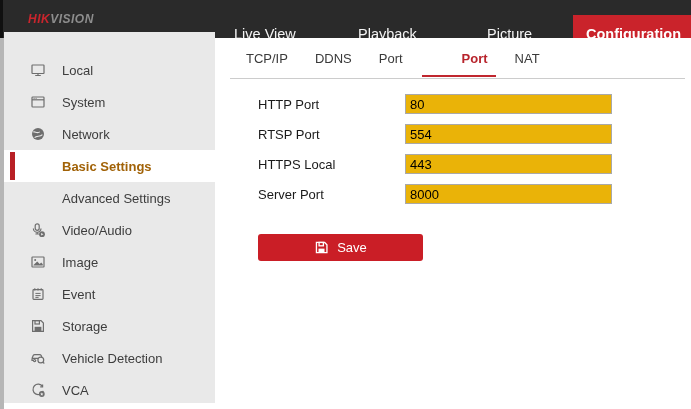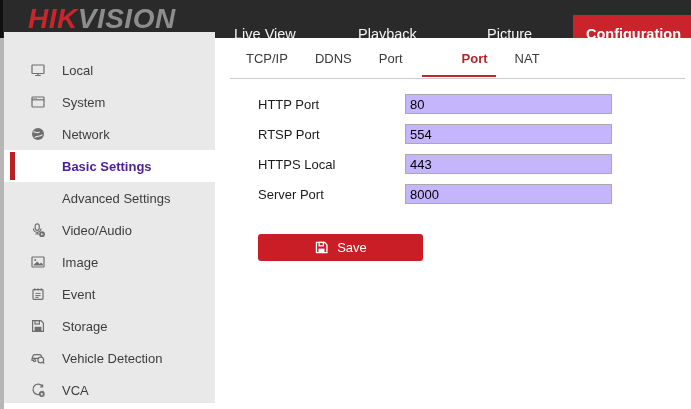--- a/index.html
+++ b/index.html
@@ -7,21 +7,21 @@
     width:691px;height:409px;overflow:hidden;position:relative;
     background:#ffffff;font-family:"Liberation Sans",sans-serif;
     -webkit-font-smoothing:antialiased;
   }
   
   .topbar{
     position:absolute;left:0;top:0;width:691px;height:38px;
     background:#2a2a2a;border-left:3px solid #101010;box-sizing:border-box;
   }
   .logo{position:absolute;left:25px;top:0;height:38px;line-height:38px;
-    font-size:28px;font-weight:bold;font-style:italic;letter-spacing:.5px;white-space:nowrap;}
+    font-size:12px;font-weight:bold;font-style:italic;letter-spacing:.5px;white-space:nowrap;}
   .logo .hik{color:#c9252d;}
   .logo .vision{color:#8d8d8d;}
   .nav-item{position:absolute;top:15px;height:38px;line-height:38px;
     font-size:14.5px;color:#f4f4f4;cursor:pointer;white-space:nowrap;}
   .nav-live{left:231px;}
   .nav-play{left:355px;}
   .nav-pict{left:484px;}
   .nav-conf{
     left:570px;width:121px;text-align:center;background:#ca232b;
     font-weight:bold;color:#ffffff;
@@ -36,37 +36,37 @@
   .side-item{
     position:relative;height:32px;display:flex;align-items:center;
     padding-left:26px;cursor:pointer;
   }
   .side-item .ic{width:16px;height:16px;flex:0 0 16px;color:#6e6e6e;}
   .side-item .lbl{margin-left:16px;font-size:13px;color:#3d3d3d;white-space:nowrap;}
   .side-item.selected{background:#ffffff;}
   .side-item.selected::before{
     content:"";position:absolute;left:6px;top:2px;width:5px;height:28px;background:#b82025;
   }
-  .side-item.selected .lbl{color:#4c1d95;font-weight:bold;}
+  .side-item.selected .lbl{color:#a16207;font-weight:bold;}
   
   .main{position:absolute;left:215px;top:38px;width:476px;height:371px;background:#ffffff;}
   .tabs{display:flex;gap:27px;margin-left:31px;height:40px;align-items:center;}
   .tab{position:relative;font-size:13px;color:#3a3a3a;cursor:pointer;white-space:nowrap;}
   .tab.active{color:#b8242c;font-weight:bold;padding-left:32px;}
   .tab.active::after{
     content:"";position:absolute;left:-8px;right:-8px;bottom:-11px;height:2px;background:#c0262e;
   }
   .tabline{height:1px;background:#cccccc;margin:0 6px 0 15px;}
   .form{margin:15px 0 0 43px;}
   .frow{display:flex;align-items:center;height:20px;margin-bottom:10px;}
   .frow .flabel{width:147px;font-size:13px;color:#1a1a1a;}
   .frow input{
     width:199px;height:18px;border:1px solid #a9a9a9;font-size:13px;
     padding:0 2px 0 4px;font-family:"Liberation Sans",sans-serif;color:#000;outline:none;
-    background:#c4b5fd;
+    background:#eab308;
   }
   .save-btn{
     margin:30px 0 0 43px;width:165px;height:27px;background:#ca1e26;border:none;
     border-radius:3px;color:#ffffff;font-size:13px;display:flex;align-items:center;
     justify-content:center;gap:8px;cursor:pointer;font-family:"Liberation Sans",sans-serif;
   }
   svg{display:block;}
 </style>
 </head>
 <body>

